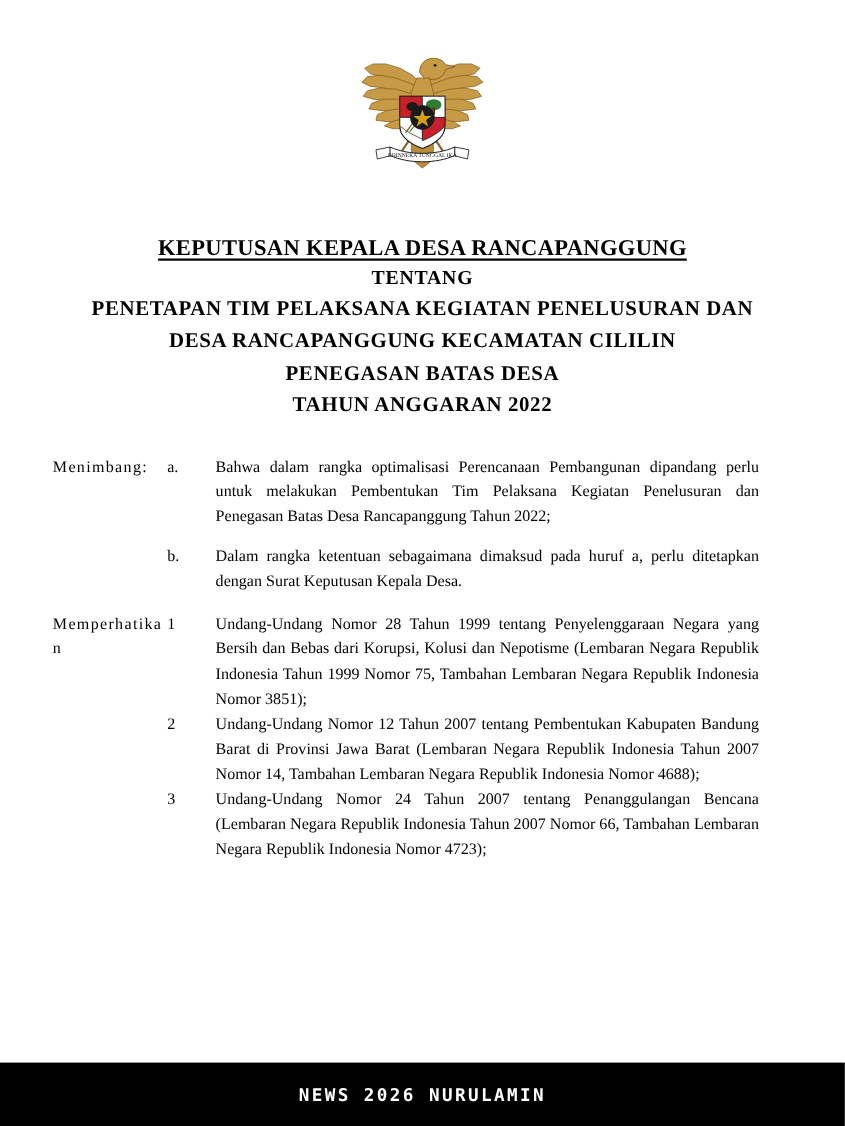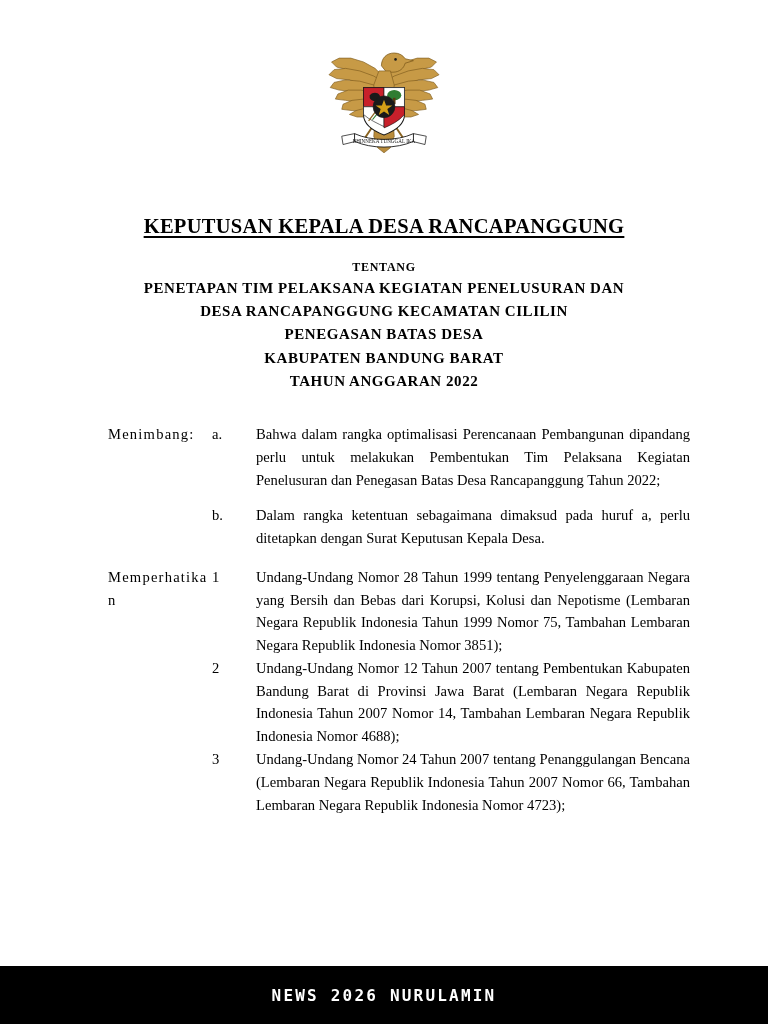--- a/index.html
+++ b/index.html
@@ -61,45 +61,44 @@
     font-family: "Liberation Serif", "DejaVu Serif", serif;
     font-size: 16px;
     letter-spacing: 0.4px;
     margin-top: 7px;
     line-height: 1.3;
   }
   .doc-number b { font-weight: bold; }
 
   .tentang {
     font-weight: bold;
-    font-size: 12px;
+    font-size: 18px;
     letter-spacing: 0.7px;
-    margin-top: 19px;
     line-height: 1.35;
   }
   .subject {
     font-weight: bold;
-    font-size: 15px;
+    font-size: 19px;
     letter-spacing: 0.55px;
     line-height: 1.55;
     margin-top: 2px;
   }
   .subject div { white-space: nowrap; }
 
   .signatory-head {
     font-weight: bold;
     font-size: 17px;
     letter-spacing: 0.4px;
     margin-top: 27px;
   }
 
   
   .body-area {
     margin-top: 30px;
-    padding-left: 108px;
+    padding-left: 48px;
     padding-right: 78px;
     font-size: 14.6px;
     line-height: 1.56;
   }
 
   .clause {
     display: flex;
     align-items: flex-start;
   }
   .clause + .clause { margin-top: 0; }
@@ -222,21 +221,20 @@
 
   <div class="title-block">
     <div class="doc-title">KEPUTUSAN KEPALA DESA RANCAPANGGUNG</div>
 
     <div class="tentang">TENTANG</div>
 
     <div class="subject">
       <div>PENETAPAN TIM PELAKSANA KEGIATAN PENELUSURAN DAN</div>
       <div>DESA RANCAPANGGUNG KECAMATAN CILILIN</div>
       <div>PENEGASAN BATAS DESA</div>
-      <div>KABUPATEN BANDUNG BARAT</div>
       <div>TAHUN ANGGARAN 2022</div>
     </div>
 
   </div>
 
   <div class="body-area">
 
     <div class="clause">
       <div class="clause-label">Menimbang:</div>
       <div class="clause-items">

